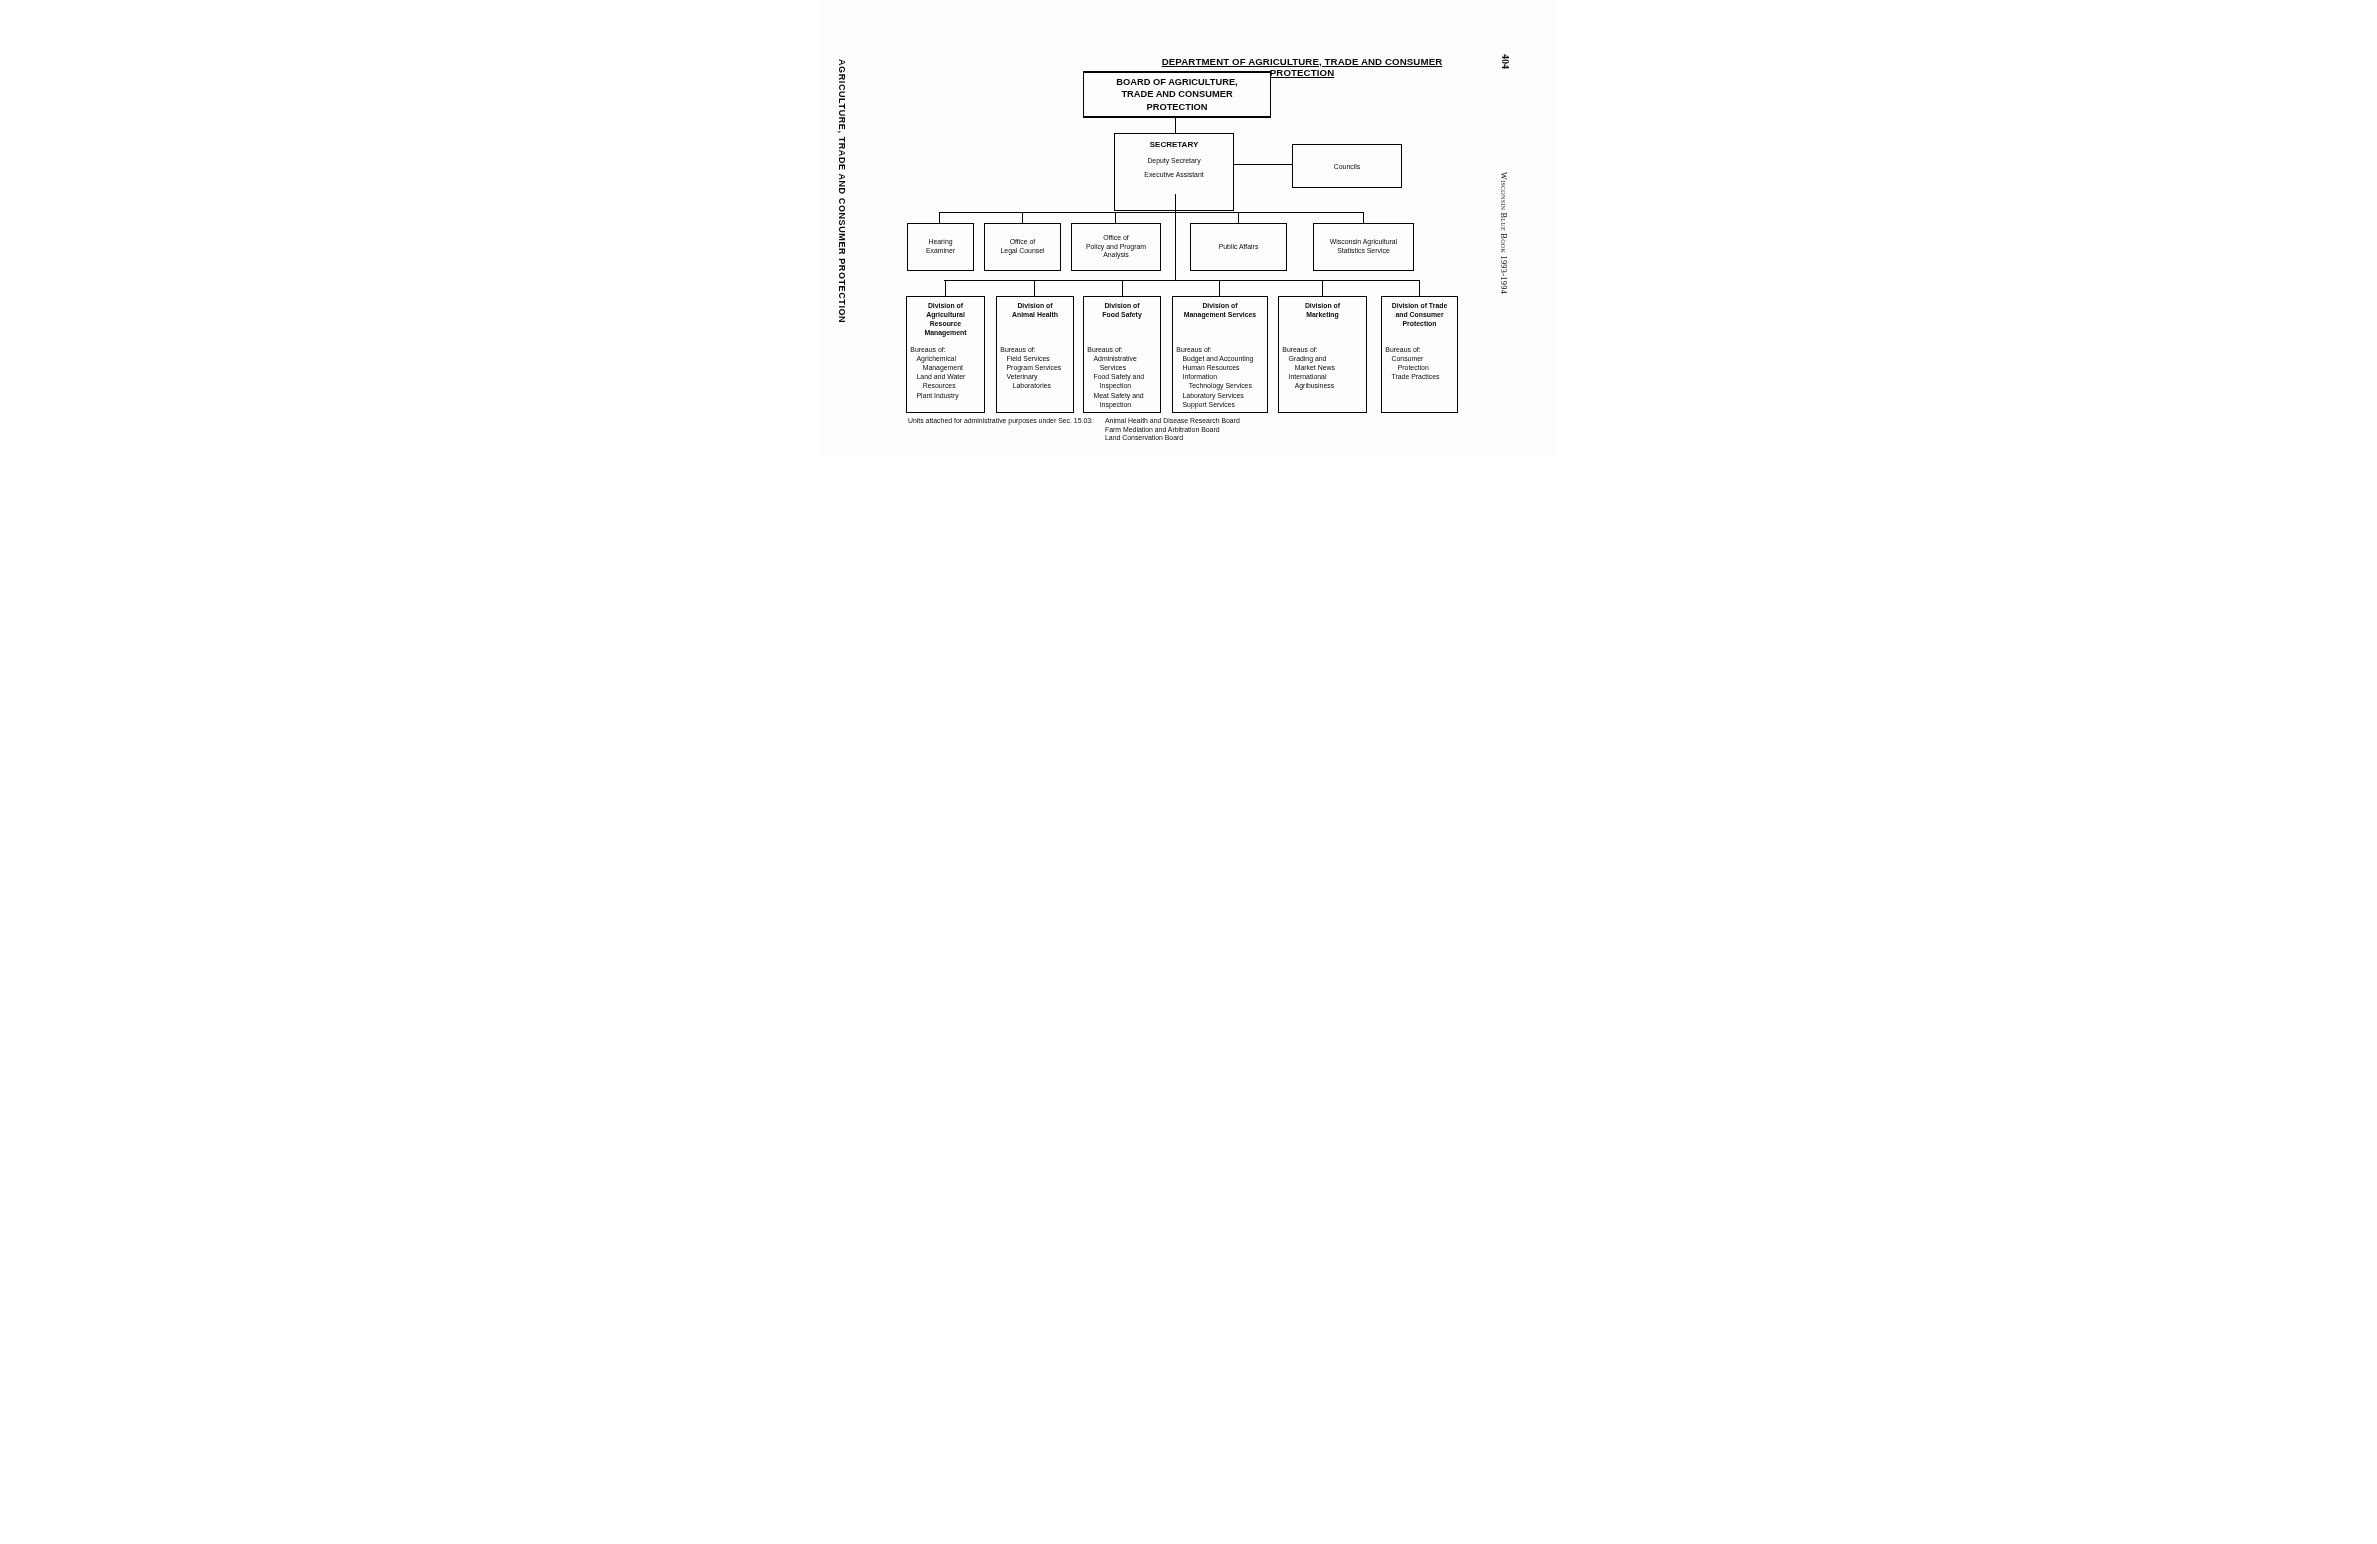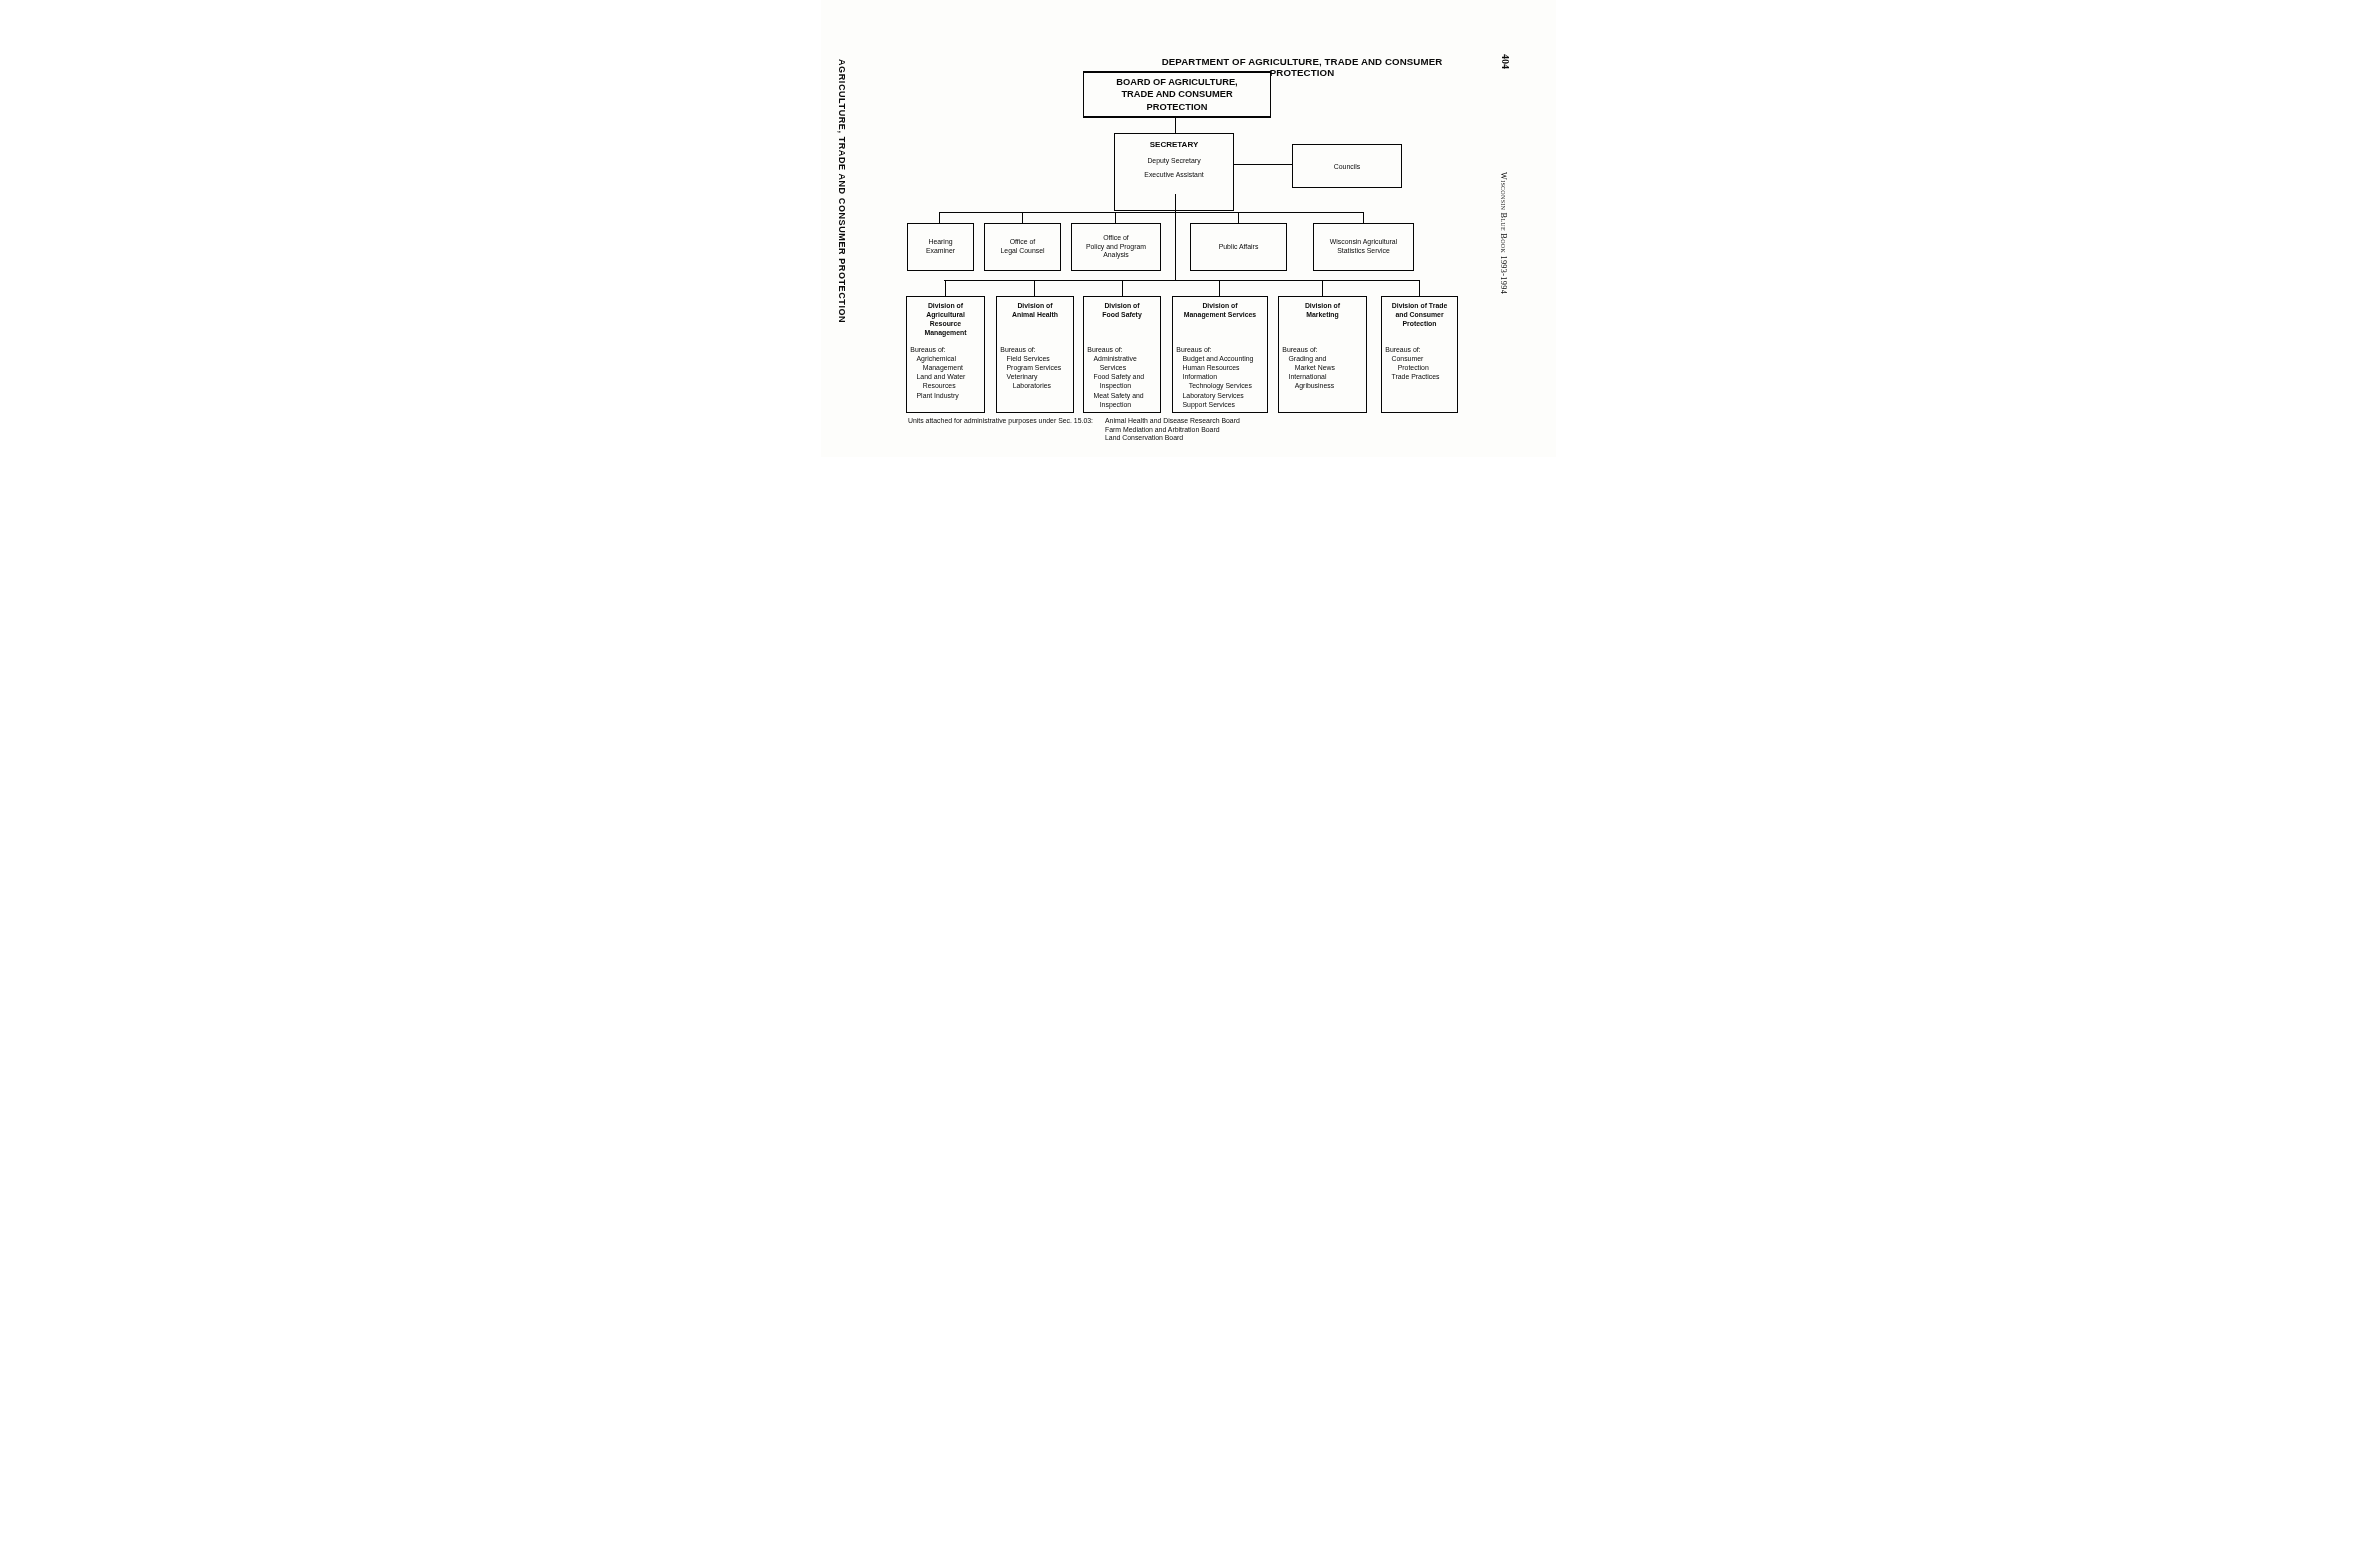--- a/index.html
+++ b/index.html
@@ -17,21 +17,21 @@
   
   .vtext { position: absolute; writing-mode: vertical-rl; white-space: nowrap; }
   #left-margin  { left: 16px;  top: 59px; font-weight: bold; font-size: 9px; letter-spacing: 0.6px; }
   #page-number  { left: 679px; top: 54px; font-weight: bold; font-size: 10px; font-family: "Liberation Serif", serif; }
   #right-margin { left: 678px; top: 172px; font-size: 8.3px; letter-spacing: 0.3px;
                   font-family: "Liberation Serif", serif; font-variant: small-caps; }
 
   
   #page-title {
     position: absolute; left: 309px; top: 56px; width: 344px;
-    text-align: center; font-weight: bold; font-size: 9.7px; letter-spacing: 0.1px;
+    text-align: center; font-weight: bold; font-size: 9.7px; letter-spacing: 0.1px; text-decoration: underline;
   }
 
   
   .box {
     position: absolute;
     border: 1.4px solid #050505;
     border-top-width: 1.9px; border-bottom-width: 1.9px;
     background: #fdfdfb;
     display: flex; align-items: center; justify-content: center;
     text-align: center;

